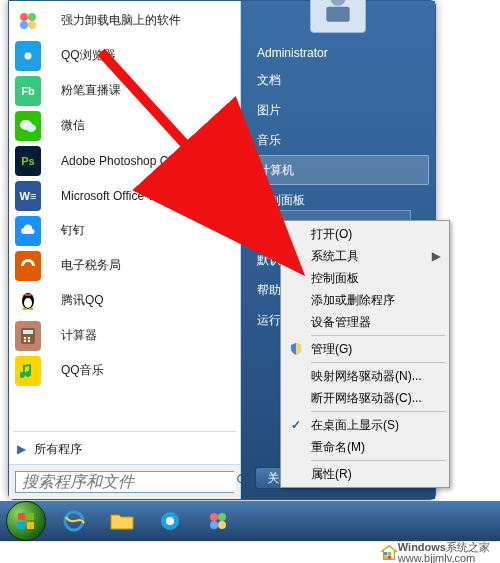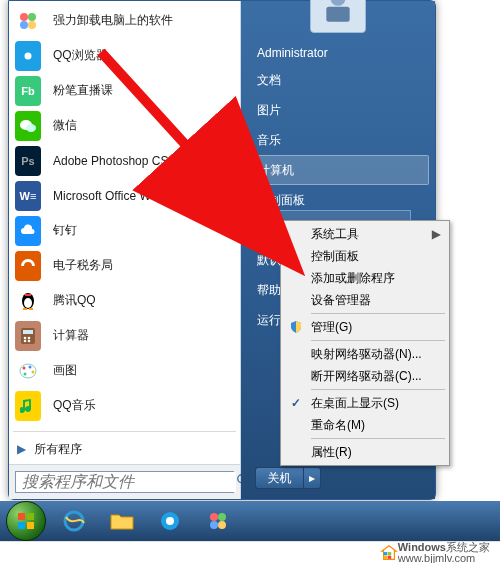--- a/index.html
+++ b/index.html
@@ -3,21 +3,21 @@
 <meta charset="utf-8">
 <style>
   * { margin: 0; padding: 0; box-sizing: border-box; }
   body { font-family: "Microsoft YaHei", "Segoe UI", sans-serif; width: 500px; height: 563px; overflow: hidden; position: relative; background: #fff; }
   .startmenu { position: absolute; left: 8px; top: 0; width: 428px; height: 500px; display: flex; border: 1px solid #2c5a8e; border-radius: 0 6px 6px 6px; box-shadow: 0 0 8px rgba(0,0,0,.4); }
   .left-panel { width: 232px; background: #fff; display: flex; flex-direction: column; border-right: 1px solid #c5d8ec; }
   .right-panel { flex: 1; background: linear-gradient(#3b6ea5,#2c5a8e 60%,#234a76); color: #fff; display: flex; flex-direction: column; padding: 6px 6px 6px 6px; position: relative; }
   .avatar-wrap { position: absolute; left: 50%; top: -24px; transform: translateX(-50%); width: 56px; height: 56px; background: #d6e4f2; border: 1px solid #9fbbd8; border-radius: 4px; display: flex; align-items: center; justify-content: center; }
   .avatar-wrap svg { width: 40px; height: 40px; }
   .program-list { flex: 1; overflow: hidden; padding: 2px 0; }
-  .program-item { display: flex; align-items: center; height: 35px; padding: 0 6px; font-size: 12px; color: #1a1a1a; gap: 12px; cursor: pointer; }
+  .program-item { display: flex; align-items: center; height: 35px; padding: 0 6px; font-size: 12px; color: #1a1a1a; gap: 20px; cursor: pointer; }
   .program-item .picon { width: 26px; height: 30px; border-radius: 4px; display: flex; align-items: center; justify-content: center; font-size: 13px; color: #fff; font-weight: bold; flex-shrink: 0; }
   .program-item .plabel { white-space: nowrap; overflow: hidden; text-overflow: ellipsis; }
   .sep { margin: 2px 4px; border-top: 1px solid #d9d9d9; }
   .all-programs { display: flex; align-items: center; height: 30px; padding: 0 8px; font-size: 12px; color: #1a1a1a; gap: 8px; cursor: pointer; }
   .all-programs .tri { color: #3b6ea5; }
   .search-wrap { padding: 6px 6px 6px 6px; border-top: 1px solid #c5d8ec; background: #f0f0f0; }
   .search-box { display: flex; align-items: center; height: 22px; border: 1px solid #7a99b8; background: #fff; }
   .search-box input { flex: 1; border: none; outline: none; font-size: 16px; font-style: italic; color: #6a6a6a; padding: 0 6px; height: 100%; }
   .search-box .sicon { width: 22px; text-align: center; color: #3b6ea5; }
   .right-panel .spacer { height: 34px; }
@@ -79,21 +79,21 @@
         <div class="program-item">
           <div class="picon" style="background:#2dc100;color:#fff">
             <svg width="18" height="18">
               <ellipse cx="7" cy="8" rx="6" ry="5" fill="#fff"></ellipse>
               <ellipse cx="12" cy="11" rx="5" ry="4" fill="#cfe"></ellipse>
             </svg>
           </div>
           <span class="plabel">微信</span>
         </div>
         <div class="program-item">
-          <div class="picon" style="background:#001d36;color:#a3a3a3">
+          <div class="picon" style="background:#001d36;color:#84cc16">
             <span style="font-size:11px">Ps</span>
           </div>
           <span class="plabel">Adobe Photoshop CS6</span>
         </div>
         <div class="program-item">
           <div class="picon" style="background:#2b579a;color:#fff">
             <span style="font-size:11px">W≡</span>
           </div>
           <span class="plabel">Microsoft Office Word 2007</span>
         </div>
@@ -132,32 +132,20 @@
               <rect x="3" y="3" width="10" height="4" fill="#cdeaf5"></rect>
               <circle cx="5" cy="11" r="1.3" fill="#fff"></circle>
               <circle cx="9" cy="11" r="1.3" fill="#fff"></circle>
               <circle cx="5" cy="14" r="1.3" fill="#fff"></circle>
               <circle cx="9" cy="14" r="1.3" fill="#fff"></circle>
             </svg>
           </div>
           <span class="plabel">计算器</span>
         </div>
         <div class="program-item">
-          <div class="picon" style="background:#fff;color:#3c8">
-            <svg width="20" height="18">
-              <ellipse cx="10" cy="9" rx="8" ry="7" fill="#fff" stroke="#8cc" stroke-width="1"></ellipse>
-              <circle cx="6" cy="6" r="1.5" fill="#e44"></circle>
-              <circle cx="12" cy="5" r="1.5" fill="#48f"></circle>
-              <circle cx="15" cy="10" r="1.5" fill="#fb0"></circle>
-              <circle cx="7" cy="12" r="1.5" fill="#3c8"></circle>
-            </svg>
-          </div>
-          <span class="plabel">画图</span>
-        </div>
-        <div class="program-item">
           <div class="picon" style="background:#ffd400;color:#12b24c">
             <svg width="16" height="18">
               <path d="M11 2 v10 a3 3 0 1 1 -2 -2.8 V4 l-4 1 v8 a3 3 0 1 1 -2 -2.8 V3 z" fill="#12b24c"></path>
             </svg>
           </div>
           <span class="plabel">QQ音乐</span>
         </div>
       </div>
     <div class="sep"></div>
     <div class="all-programs">
@@ -220,20 +208,23 @@
       <div class="shutdown-btn shutdown-main">
           <span>关机</span>
         </div>
       <div class="shutdown-btn shutdown-arrow">▸</div>
     </div>
   </div>
   <div class="highlight-box"></div>
 </div>
 
 <div class="context-menu" id="cmenu">
+    <div class="cm-item">
+      <span>打开(O)</span>
+    </div>
     <div class="cm-item">
       <span class="sub">▶</span>
       <span>系统工具</span>
     </div>
     <div class="cm-item">
       <span>控制面板</span>
     </div>
     <div class="cm-item">
       <span>添加或删除程序</span>
     </div>

